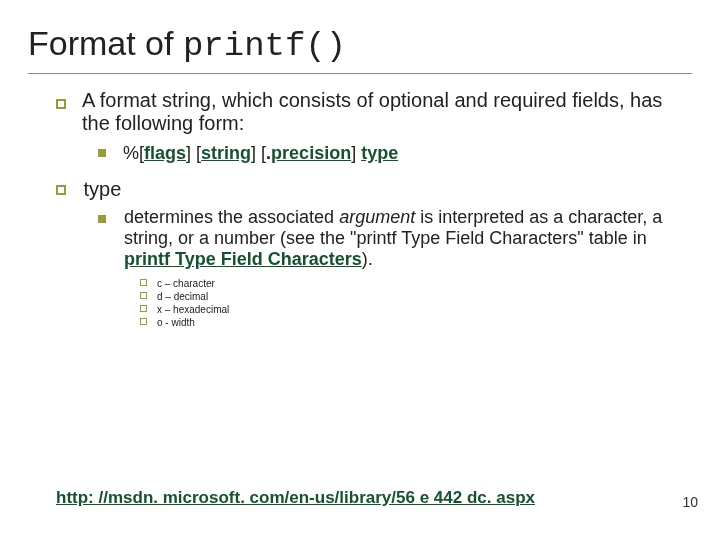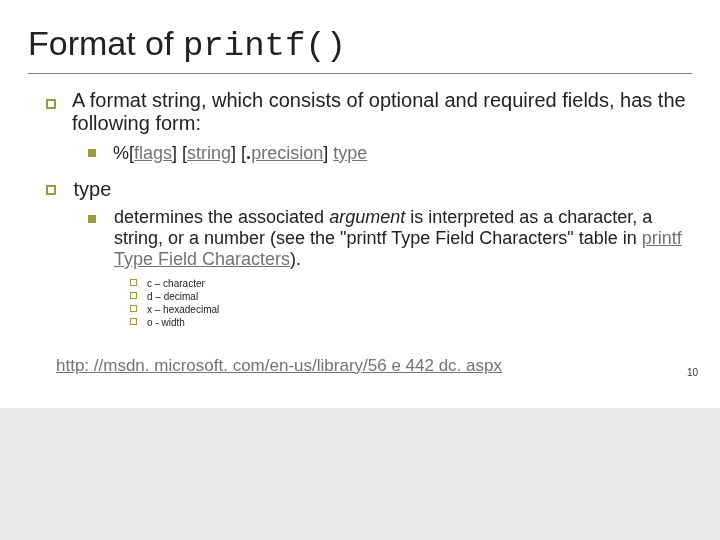--- a/index.html
+++ b/index.html
@@ -3,41 +3,41 @@
 <meta charset="utf-8">
 <style>
   html, body {
     margin: 0; padding: 0;
     width: 720px; height: 540px;
     background: #e8e8e8;
     font-family: Verdana, Geneva, sans-serif;
   }
   .slide {
     position: relative;
-    width: 720px; height: 408px;
+    width: 720px; height: 540px;
     background: #ffffff;
     box-sizing: border-box;
     padding: 12px 28px 0 28px;
   }
   .title {
     font-size: 34px;
     color: #222;
     padding: 12px 0 6px 0;
     font-weight: normal;
   }
   .title .mono {
     font-family: "Courier New", Courier, monospace;
   }
   hr.rule {
     border: none;
     border-top: 1px solid #888;
     margin: 2px 0 18px 0;
   }
   ul.lvl1 {
-    list-style: none; padding: 0 0 0 12px; margin: 6px;
+    list-style: none; padding: 0 0 0 12px; margin: 16px;
     font-size: 20px; color: #222;
   }
   ul.lvl1 > li { margin-bottom: 14px; }
   ul.lvl1 > li::before {
     content: "";
     display: inline-block;
     width: 10px; height: 10px;
     border: 2px solid #9a9a3e;
     margin-right: 12px;
     vertical-align: 1px;
@@ -63,32 +63,32 @@
   ul.lvl3 > li { margin-bottom: 2px; }
   ul.lvl3 > li::before {
     content: "";
     display: inline-block;
     width: 7px; height: 7px;
     border: 1.5px solid #9a9a3e;
     margin-right: 10px;
     vertical-align: 1px;
     box-sizing: border-box;
   }
-  .link { color: #737373; text-decoration: underline; }
+  .link { color: #14532d; text-decoration: underline; font-weight: bold; }
   .italic { font-style: italic; }
   .indent-block { display:block; padding-left:26px; }
   .footer-link {
     position: absolute;
     left: 56px; bottom: 32px;
     font-size: 17px;
   }
   .page-num {
     position: absolute;
     right: 22px; bottom: 30px;
-    font-size: 10px; color: #333;
+    font-size: 14px; color: #333;
   }
 </style>
 </head>
 <body>
 
 <div class="slide">
 
   <div class="title">
     <span>Format of </span><span class="mono">printf()</span>
   </div>

